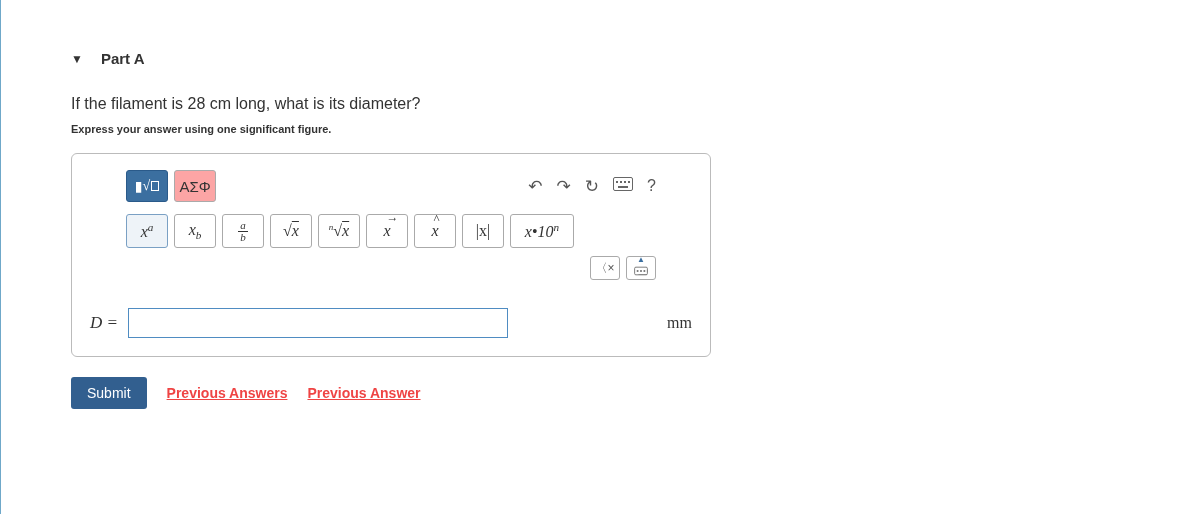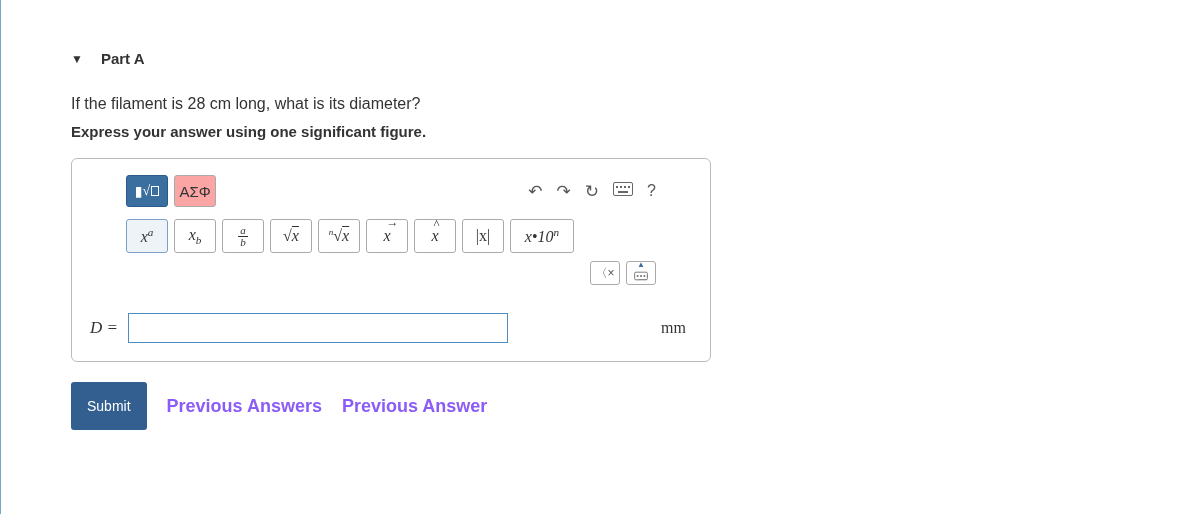--- a/index.html
+++ b/index.html
@@ -39,21 +39,21 @@
     align-items: center;
     font-weight: bold;
     font-size: 15px;
     margin-bottom: 28px;
   }
   .caret {
     margin-right: 18px;
     font-size: 12px;
   }
   .question-text { margin-bottom: 10px; font-size: 16px; }
-  .instruction { font-weight: bold; margin-bottom: 18px; font-size: 15px; }
+  .instruction { font-weight: bold; margin-bottom: 18px; font-size: 11px; }
   .editor-box {
     border: 1px solid #bbb;
     border-radius: 6px;
     padding: 16px 18px 18px 18px;
     width: 640px;
   }
   .toolbar-row1 {
     display: flex;
     align-items: center;
     justify-content: space-between;
@@ -145,41 +145,41 @@
     height: 30px;
     width: 380px;
     padding: 2px 6px;
     font-size: 14px;
     outline: none;
   }
   .unit {
     font-family: 'Times New Roman', serif;
     font-size: 16px;
     margin-left: auto;
-    margin-right: 6px;
   }
   .actions {
     display: flex;
     align-items: center;
     gap: 20px;
     margin-top: 20px;
   }
   .submit-btn {
     background: #325f8f;
     color: #fff;
     border: none;
     border-radius: 3px;
-    padding: 16px 16px;
+    padding: 8px 16px;
     font-size: 14px;
     cursor: pointer;
   }
   .link {
-    color: #8b5cf6;
+    color: #ef4444;
+    text-decoration: underline;
     font-weight: bold;
-    font-size: 18px;
+    font-size: 14px;
     cursor: pointer;
   }
   sup { font-size: 0.7em; }
   sub { font-size: 0.7em; }
   .frac {
     display: inline-flex;
     flex-direction: column;
     align-items: center;
     font-size: 11px;
     line-height: 1;

